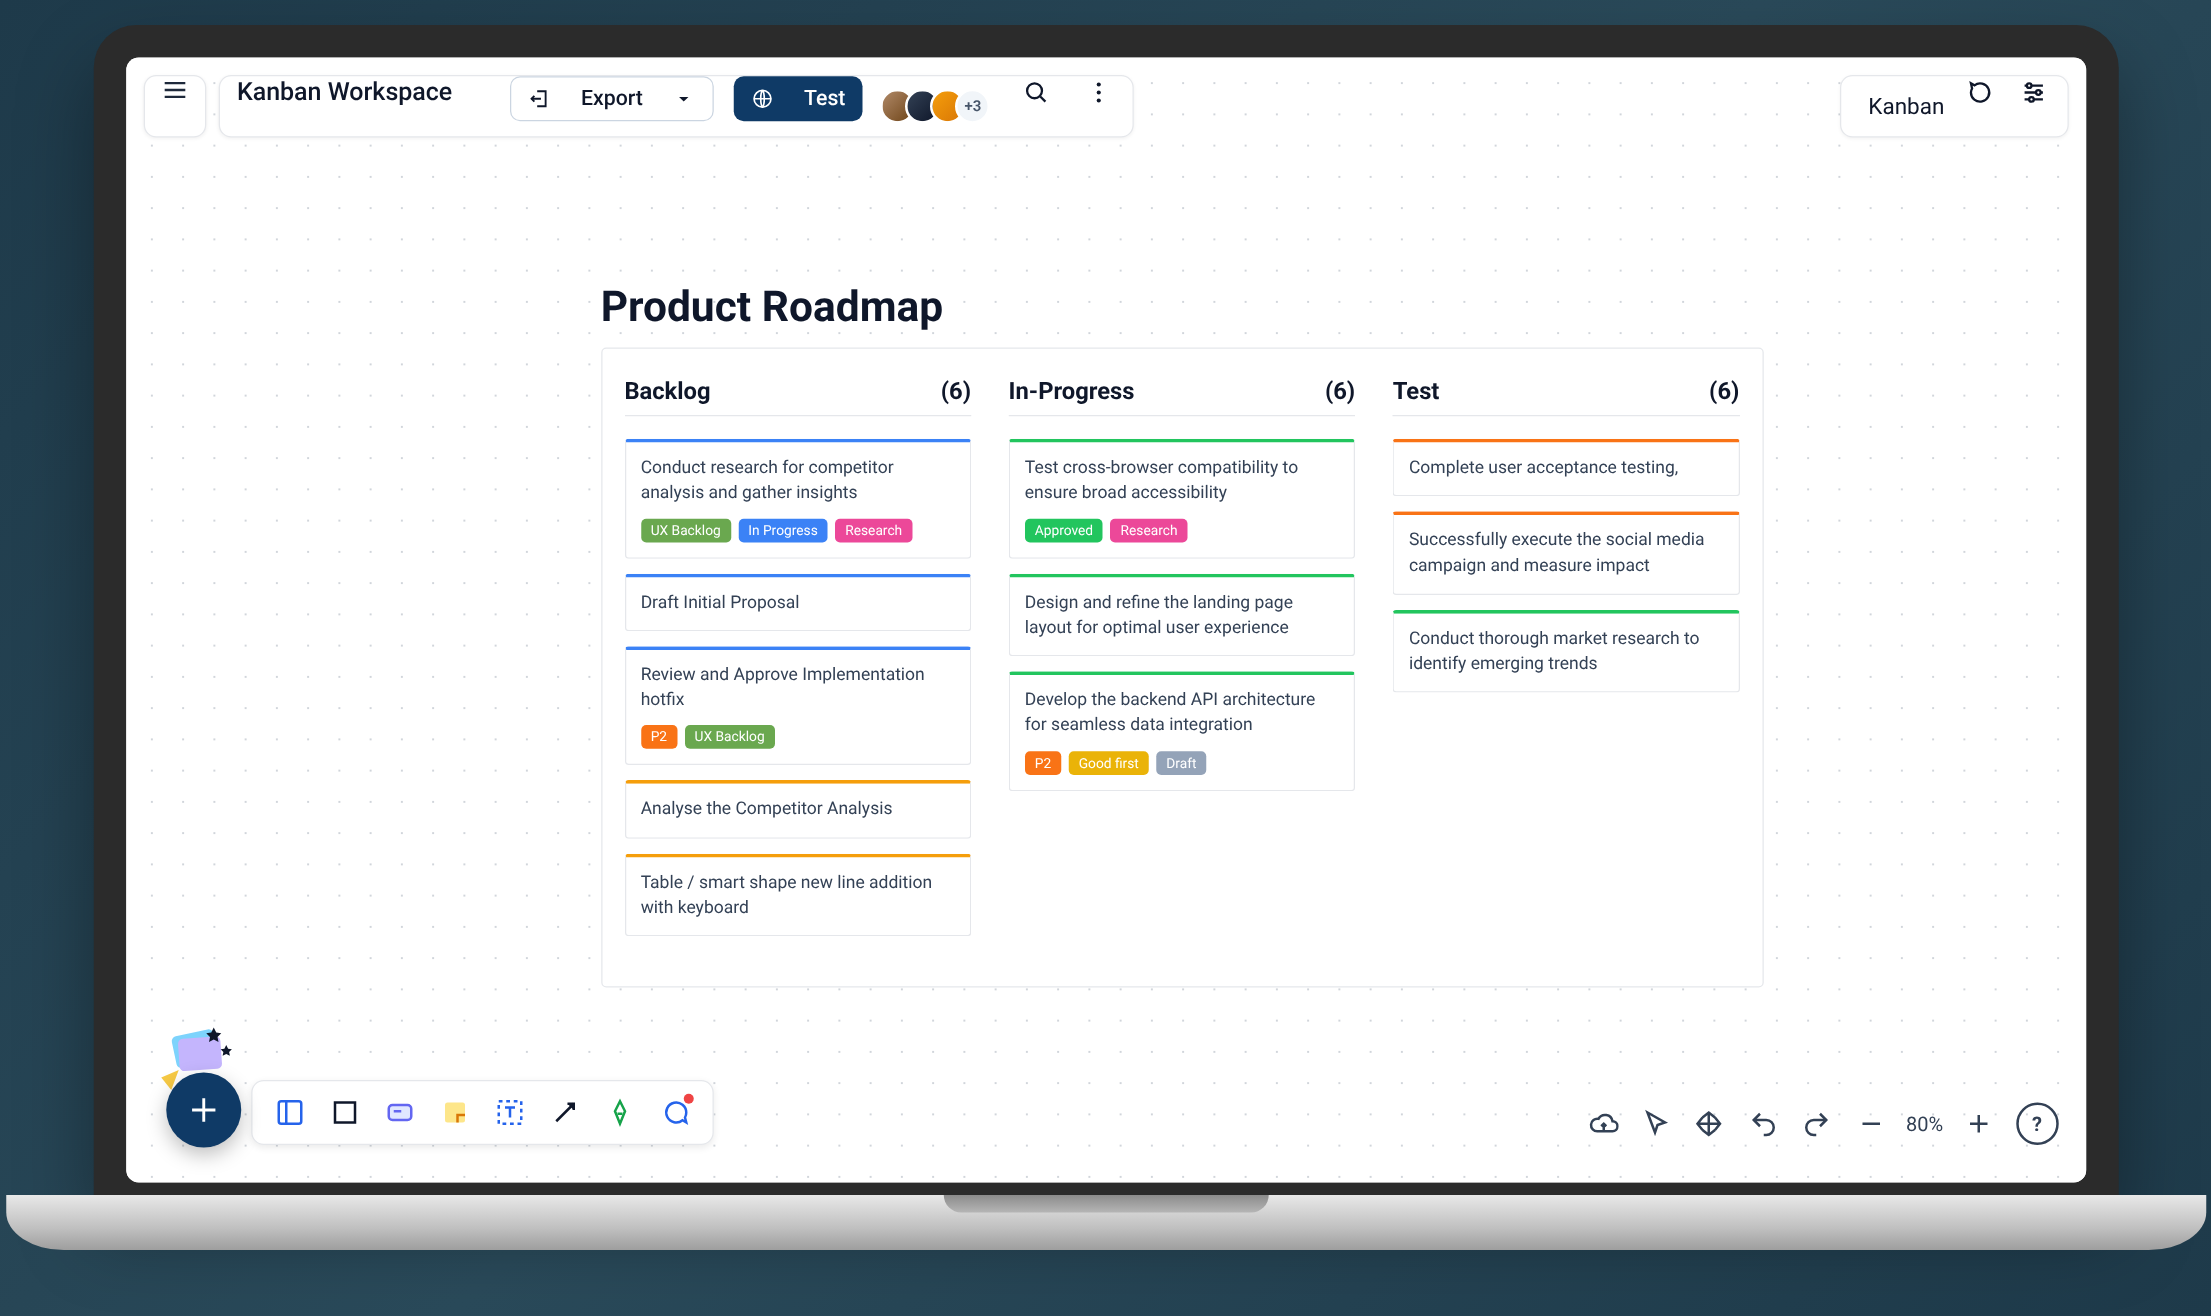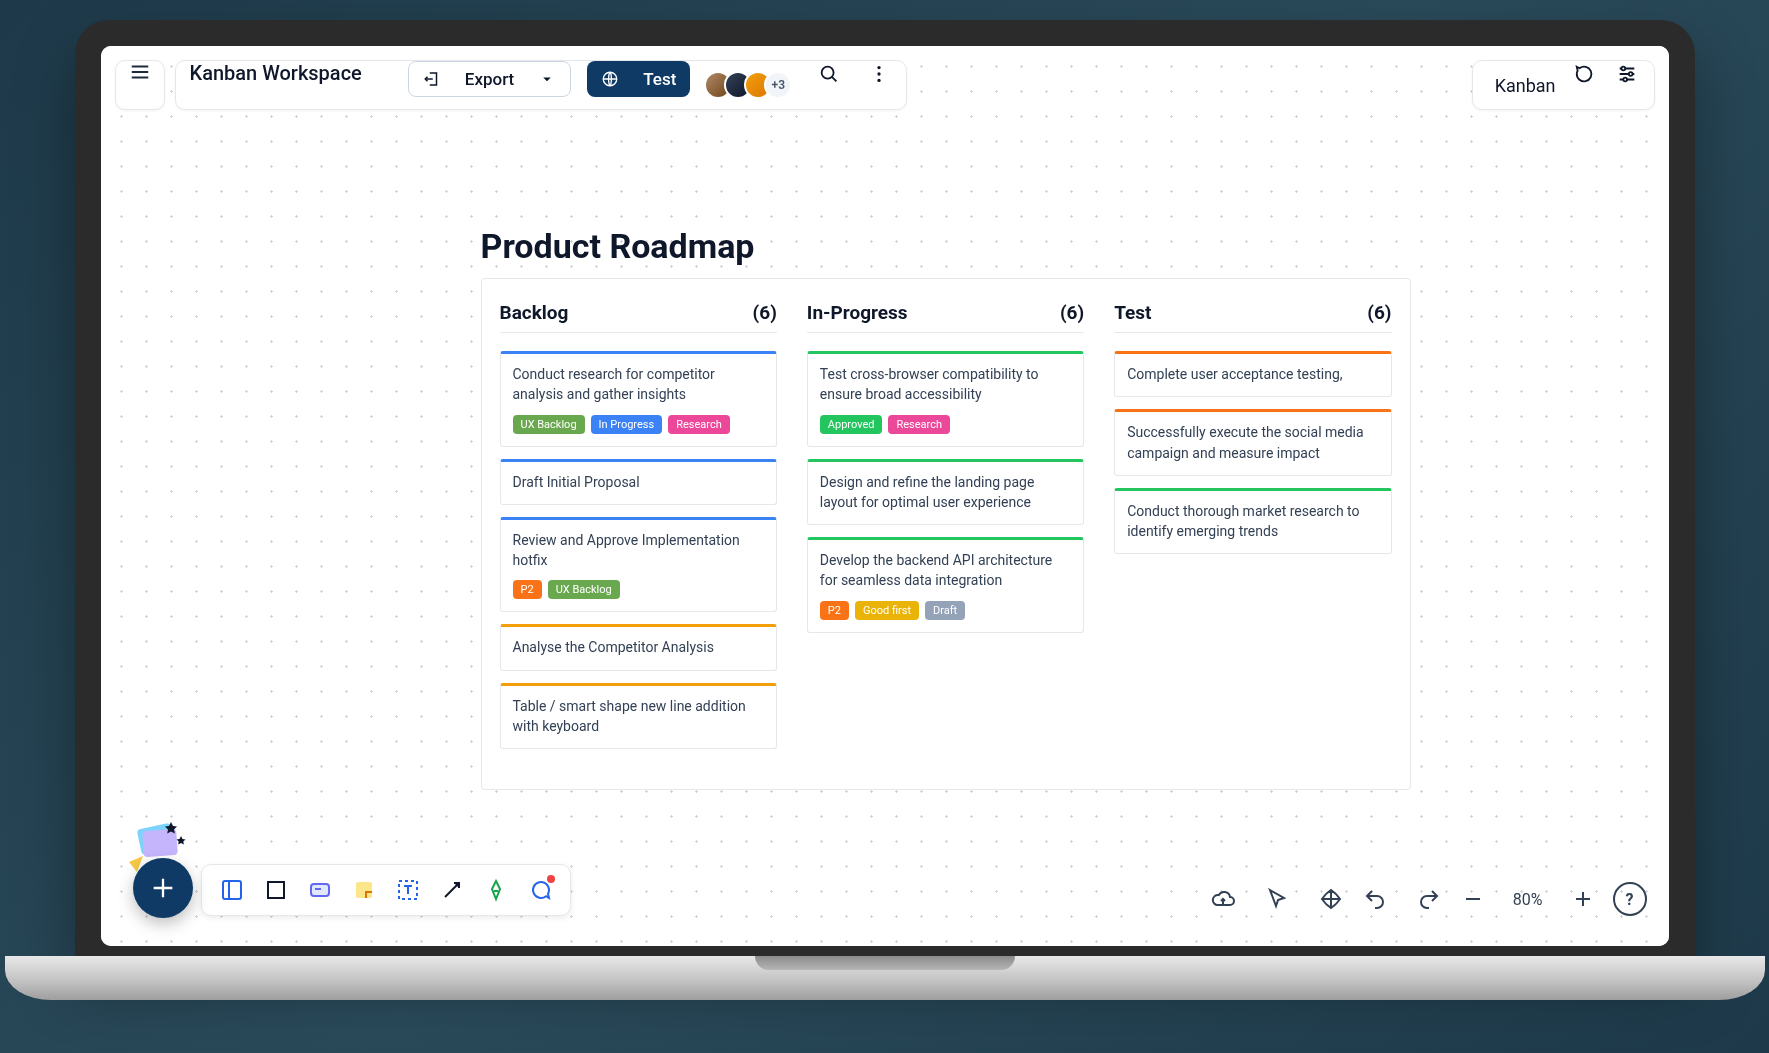--- a/index.html
+++ b/index.html
@@ -173,21 +173,21 @@
     z-index:5;
   }
   .tool { width:28px;height:28px;display:flex;align-items:center;justify-content:center;cursor:pointer;position:relative;}
   .tool svg{width:24px;height:24px;}
 
   .br-tools {
     position:absolute; right:22px; bottom:30px;
     display:flex; align-items:center; gap:16px;
     z-index:5;
   }
-  .br-tools .grp { display:flex; align-items:center; gap:26px; color:#334155; }
+  .br-tools .grp { display:flex; align-items:center; gap:14px; color:#334155; }
   .zoom { font-size:16px; color:#334155; }
   .help {
     width:34px;height:34px;border-radius:50%;
     border:2px solid #334155;
     display:flex;align-items:center;justify-content:center;
     font-weight:700;color:#334155;
   }
 </style>
 </head>
 <body>

